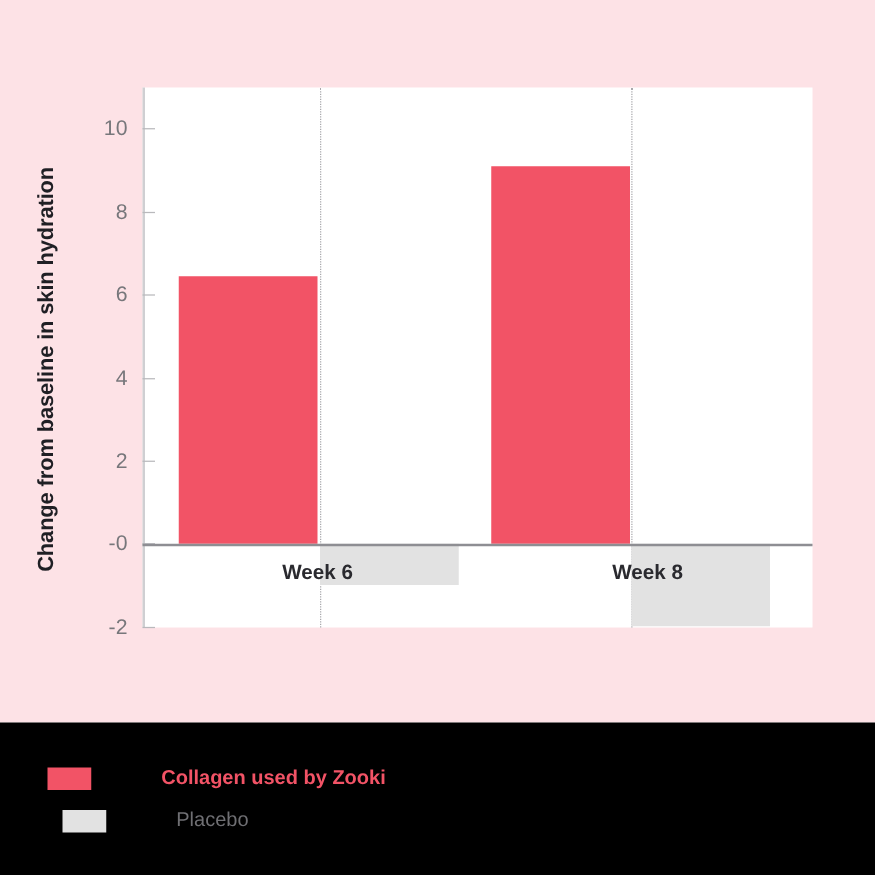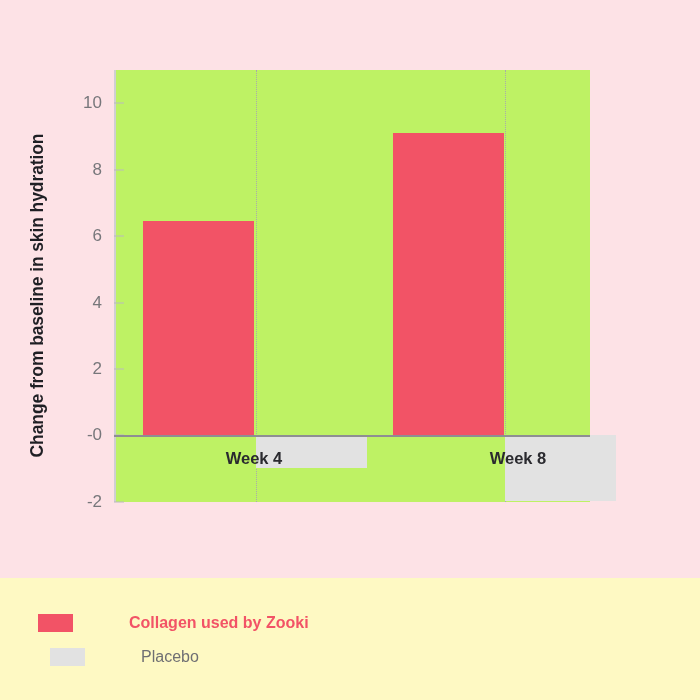--- a/index.html
+++ b/index.html
@@ -44,23 +44,23 @@
     color: #1f1f24;
     letter-spacing: -0.1px;
     white-space: nowrap;
   }
 
   
   #plot-area {
     position: absolute;
     left: 114px;
     top: 70px;
-    width: 476px;
+    width: 536px;
     height: 432px;
-    background: #bef264;
+    background: #ffffff;
     text-decoration: underline;
   }
 
   
   .y-tick-label {
     position: absolute;
     right: 100%;
     margin-right: 12px;
     transform: translateY(-50%);
     font-size: 17px;
@@ -121,21 +121,21 @@
     white-space: nowrap;
   }
 
   
   #legend {
     position: absolute;
     left: 0;
     top: 578px;
     width: 700px;
     height: 122px;
-    background: #fef9c3;
+    background: #000000;
   }
   .legend-row {
     position: absolute;
     left: 38px;
     display: flex;
     align-items: center;
   }
   .legend-swatch {
     width: 35px;
     height: 18px;
@@ -192,21 +192,21 @@
       <div class="group-divider" style="left:391px;"></div>
 
       <div class="bar bar-collagen" style="left:29px; width:111px; top:151px; height:214px;"></div>
       <div class="bar bar-placebo" style="left:142px; width:111px; top:365px; height:33px;"></div>
 
       <div class="bar bar-collagen" style="left:279px; width:111px; top:63px; height:302px;"></div>
       <div class="bar bar-placebo" style="left:391px; width:111px; top:365px; height:66px;"></div>
 
       <div id="zero-line" style="top:365px;"></div>
 
-      <div class="group-label" style="left:140px; top:379px;">Week 4</div>
+      <div class="group-label" style="left:140px; top:379px;">Week 6</div>
       <div class="group-label" style="left:404px; top:379px;">Week 8</div>
 
     </div>
   </div>
 
   <div id="legend">
 
     <div class="legend-row" style="top:36px;">
       <span class="legend-swatch" style="background:#f25366;"></span>
       <span class="legend-label collagen">Collagen used by Zooki</span>

